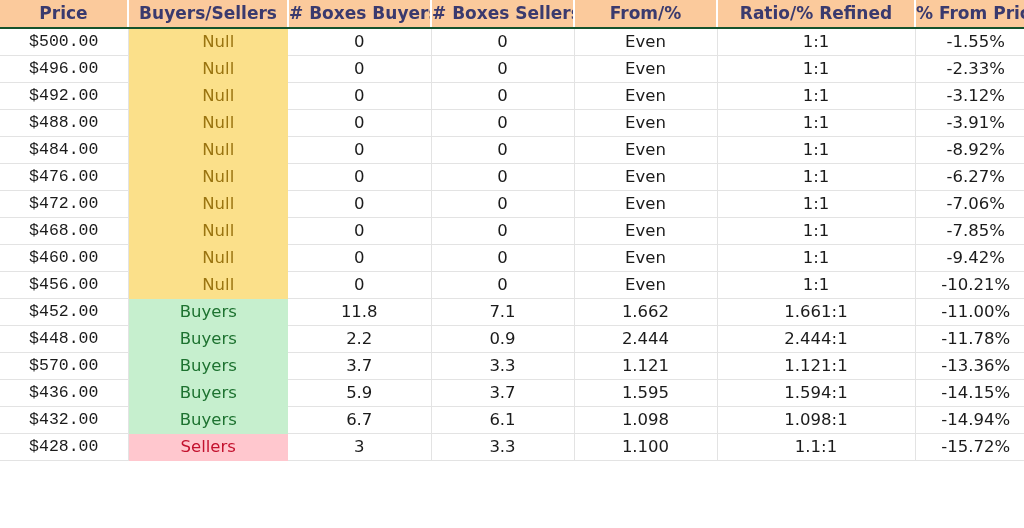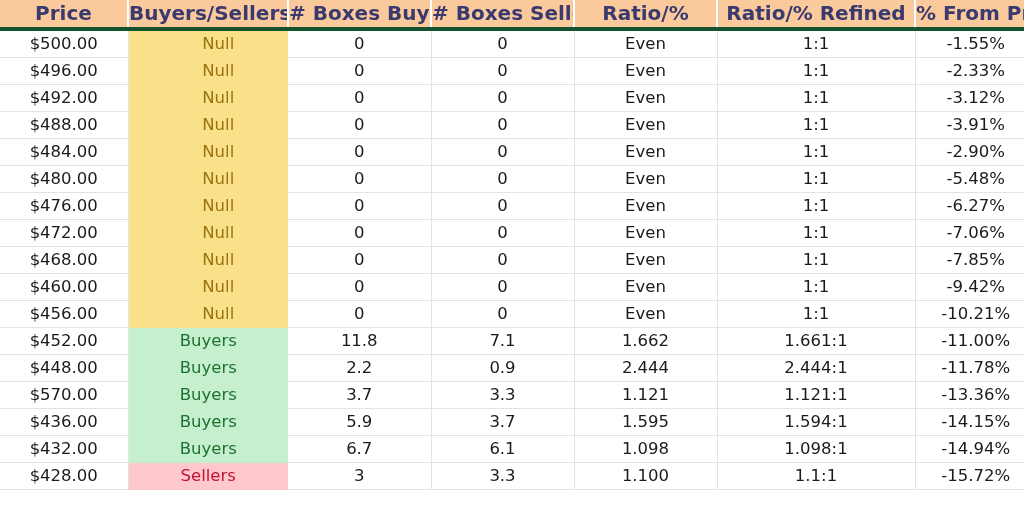--- a/index.html
+++ b/index.html
@@ -23,49 +23,49 @@
   table.sheet col.c-bb             { width: 143px; }
   table.sheet col.c-bsell          { width: 143px; }
   table.sheet col.c-ratio          { width: 143px; }
   table.sheet col.c-refined        { width: 198px; }
   table.sheet col.c-frompct        { width: 109px; }
 
   thead th {
     background: #fbca9c;
     color: #3a3a6e;
     font-weight: bold;
-    font-size: 20px;
+    font-size: 17px;
     height: 27px;
     line-height: 27px;
     padding: 0;
     text-align: center;
     border-left: 2px solid #ffffff;
     border-right: 2px solid #ffffff;
-    border-bottom: 4px solid #14532d;
+    border-bottom: 2px solid #14532d;
     white-space: nowrap;
     overflow: hidden;
   }
   thead th.first { border-left: none; }
   thead th.last  { border-right: none; }
 
   tbody td {
     height: 26px;
     line-height: 26px;
     padding: 0;
     font-size: 16.5px;
     color: #1b1b1b;
     text-align: center;
     border-bottom: 1px solid #e3e3e3;
     border-right: 1px solid #e3e3e3;
     background: #ffffff;
     white-space: nowrap;
     overflow: hidden;
   }
   tbody td.no-right-rule { border-right: none; padding-left: 12px; }
-  tbody td.price-cell    { border-right: 1px solid #e3e3e3; }
+  tbody td.price-cell    { border-right: 1px solid #e3e3e3; font-family: Liberation Mono, monospace; }
 
   
   tbody td.state-null {
     background: #fbe08a;
     color: #9a7410;
     border-right: none;
     border-bottom: none;
     padding-left: 20px;
   }
   tbody td.state-buyers {
@@ -93,21 +93,21 @@
     <col class="c-ratio">
       <col class="c-refined">
       <col class="c-frompct">
   </colgroup>
   <thead>
     <tr>
       <th class="first">Price</th>
       <th>Buyers/Sellers</th>
       <th># Boxes Buyers</th>
       <th># Boxes Sellers</th>
-      <th>Ratio/%</th>
+      <th>From/%</th>
       <th>Ratio/% Refined</th>
       <th class="last">% From Price</th>
     </tr>
   </thead>
   <tbody id="table-body">
       <tr>
         <td class="price-cell">$500.00</td>
         <td class="state-null">Null</td>
         <td>0</td>
         <td>0</td>
@@ -142,30 +142,21 @@
         <td>1:1</td>
         <td class="no-right-rule">-3.91%</td>
       </tr>
       <tr>
         <td class="price-cell">$484.00</td>
         <td class="state-null">Null</td>
         <td>0</td>
         <td>0</td>
         <td>Even</td>
         <td>1:1</td>
-        <td class="no-right-rule">-2.90%</td>
-      </tr>
-      <tr>
-        <td class="price-cell">$480.00</td>
-        <td class="state-null">Null</td>
-        <td>0</td>
-        <td>0</td>
-        <td>Even</td>
-        <td>1:1</td>
-        <td class="no-right-rule">-5.48%</td>
+        <td class="no-right-rule">-8.92%</td>
       </tr>
       <tr>
         <td class="price-cell">$476.00</td>
         <td class="state-null">Null</td>
         <td>0</td>
         <td>0</td>
         <td>Even</td>
         <td>1:1</td>
         <td class="no-right-rule">-6.27%</td>
       </tr>

